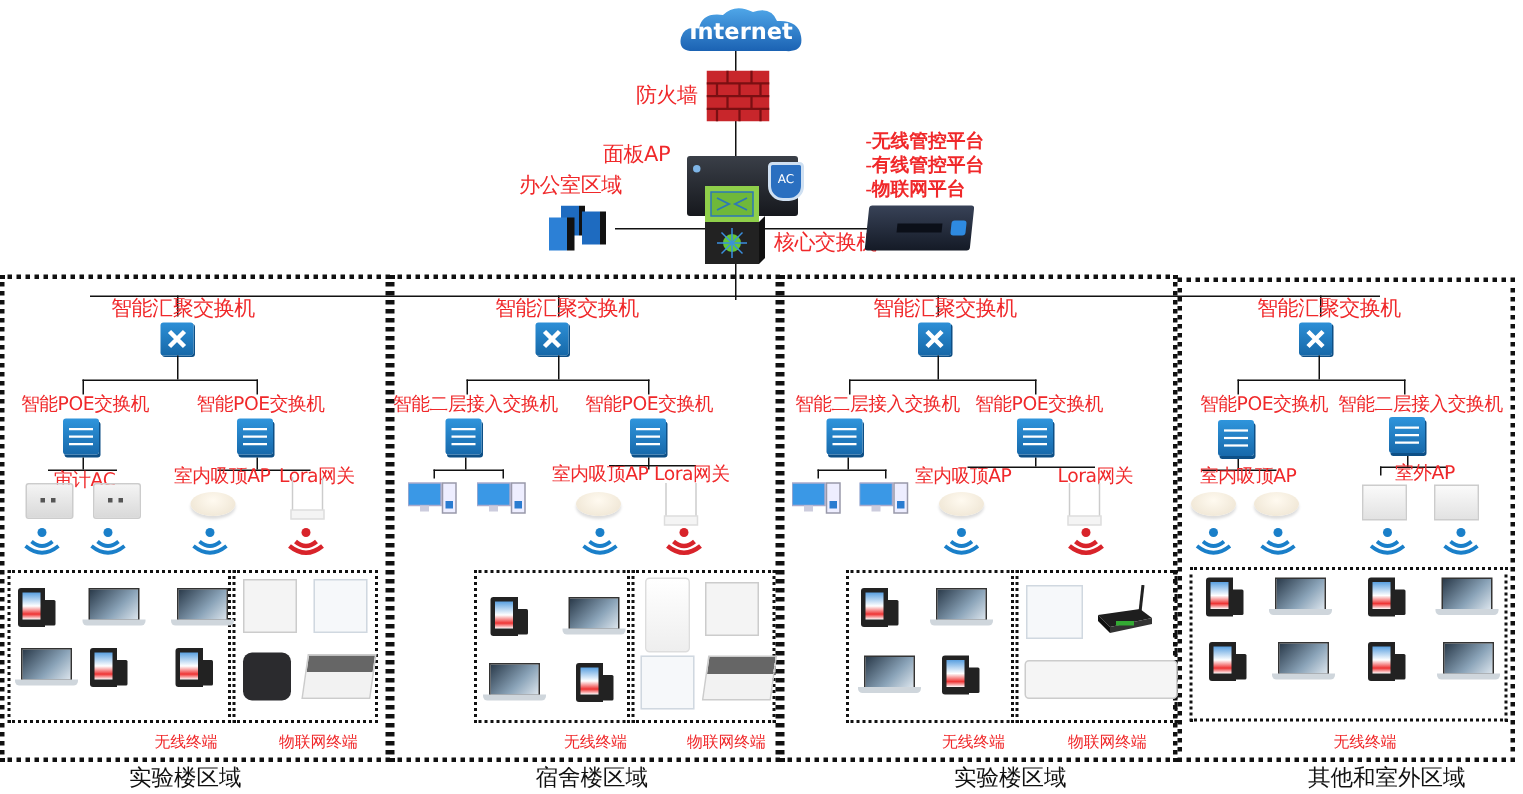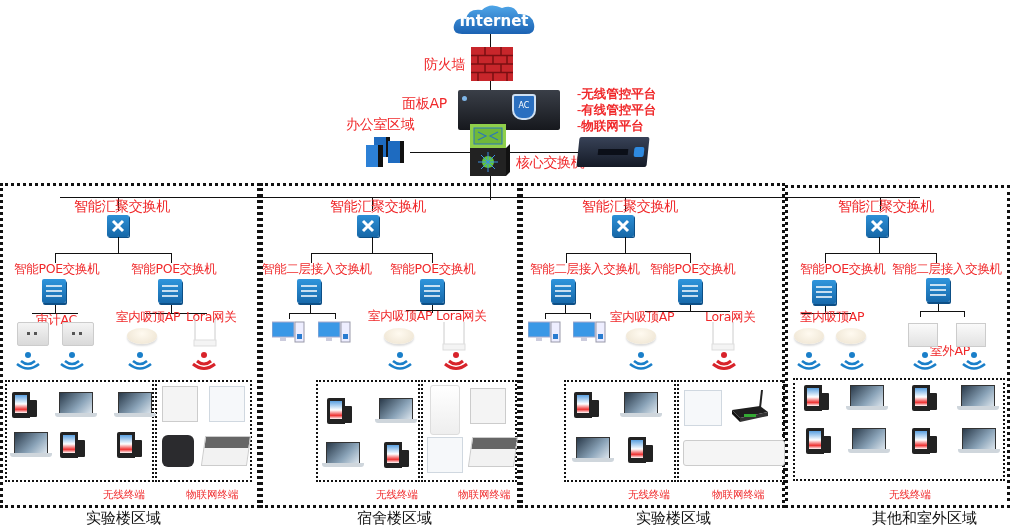--- a/index.html
+++ b/index.html
@@ -68,21 +68,21 @@
       <line x1="14" y1="17" x2="14" y2="25.5"></line>
         <line x1="30" y1="17" x2="30" y2="25.5"></line>
       <line x1="7" y1="25.5" x2="7" y2="34"></line>
         <line x1="22" y1="25.5" x2="22" y2="34"></line>
         <line x1="36" y1="25.5" x2="36" y2="34"></line>
     </g>
   </svg>
 </div>
 <span class="lbl" style="left:424px;top:57px;font-size:14px;">防火墙</span>
 
-<div class="abs" style="left:458px;top:90px;width:74px;height:40px;background:linear-gradient(#3a3f48,#16181d);border-radius:2px;padding-left:28px;">
+<div class="abs" style="left:458px;top:104px;width:74px;height:40px;background:linear-gradient(#3a3f48,#16181d);border-radius:2px;">
   <div class="abs" style="left:4px;top:6px;width:5px;height:5px;border-radius:50%;background:#7fb6e8;"></div>
   <div class="abs" style="left:54px;top:4px;width:20px;height:22px;background:#2a6fc0;border:2px solid #cfe0f2;border-radius:3px 3px 10px 10px;color:#fff;font-size:8px;text-align:center;line-height:20px;">
     <span>AC</span>
   </div>
 </div>
 <span class="lbl" style="left:402px;top:96px;font-size:14px;">面板AP</span>
 
 <span class="lbl" style="left:346px;top:117px;font-size:14px;">办公室区域</span>
 <div class="abs" style="left:362px;top:137px;width:46px;height:32px;">
   <svg width="46" height="32" viewBox="0 0 46 32">
@@ -463,21 +463,21 @@
           <line x1="4" y1="17" x2="20" y2="17"></line>
         </g>
       </svg></div>
   <div class="line" style="left:825px;top:306px;width:1px;height:7px;"></div>
   <div class="line" style="left:801px;top:313px;width:50px;height:1px;"></div>
   <div class="line" style="left:938px;top:304px;width:1px;height:8px;"></div>
   <div class="line" style="left:920px;top:311px;width:45px;height:1px;"></div>
   <div class="line" style="left:920px;top:311px;width:1px;height:6px;"></div>
   <div class="line" style="left:964px;top:311px;width:1px;height:6px;"></div>
   <span class="lbl" style="left:800px;top:310px;">室内吸顶AP</span>
-  <span class="lbl" style="left:930px;top:308px;margin-top:36px;">室外AP</span>
+  <span class="lbl" style="left:930px;top:308px;">室外AP</span>
   <div class="ceilap" style="left:794px;top:328px;"></div>
   <div class="ceilap" style="left:836px;top:328px;"></div>
   <div class="outap" style="left:908px;top:323px;"></div>
   <div class="outap" style="left:956px;top:323px;"></div>
   <svg class="wifi" style="left:795px;top:350px;" viewBox="0 0 28 22">
       <circle cx="14" cy="5" r="3" fill="#1a7fc9"></circle>
       <g fill="none" stroke="#1a7fc9" stroke-width="2.5">
         <path d="M7 11 Q14 17 21 11"></path>
         <path d="M3 14 Q14 23 25 14"></path>
       </g>

